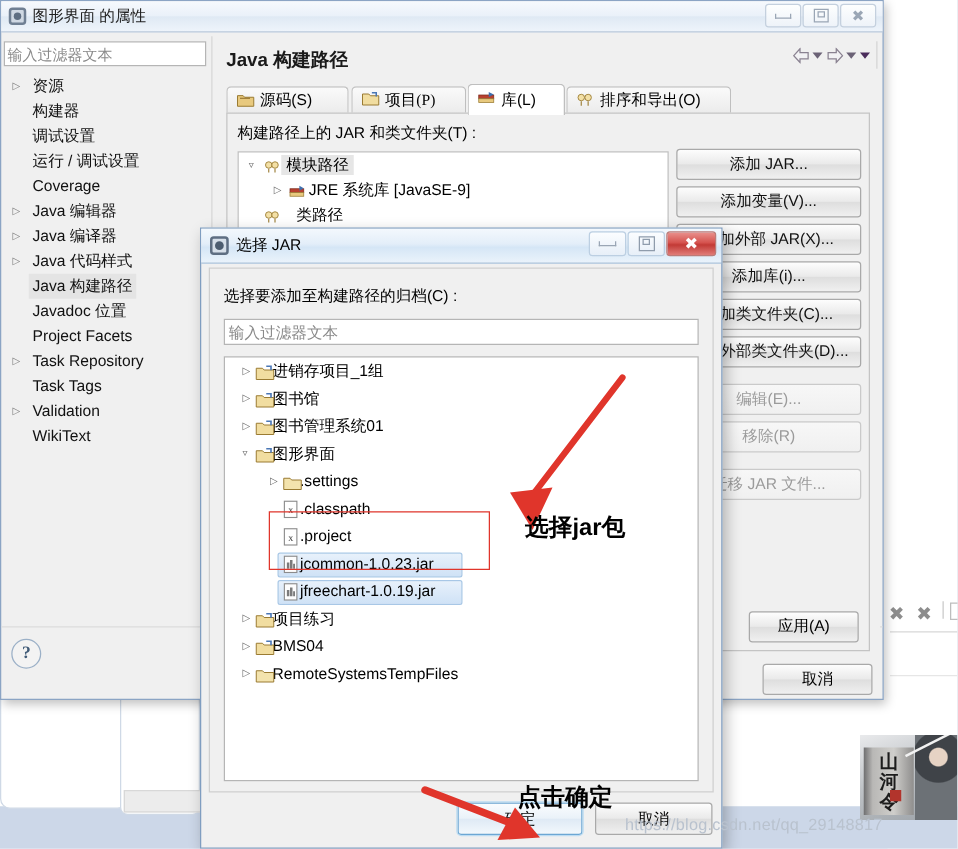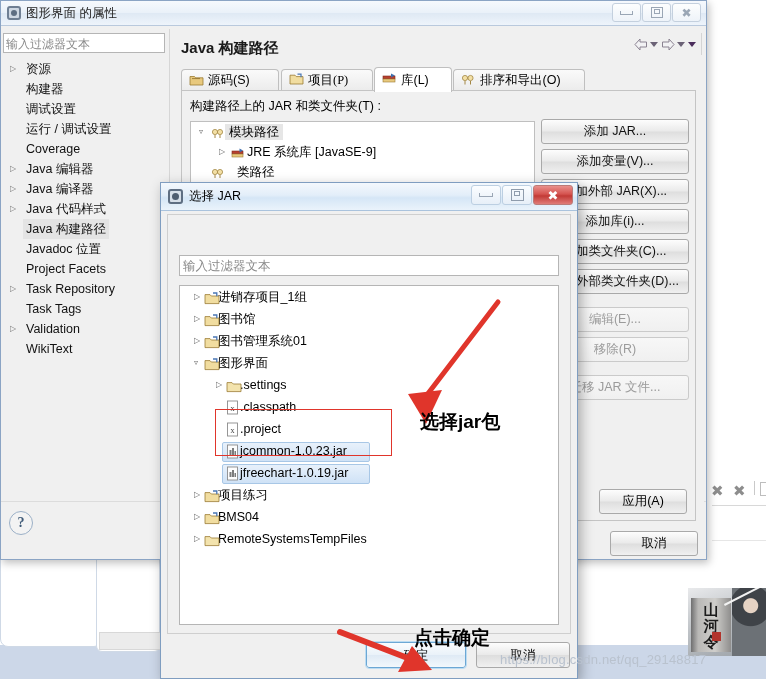--- a/index.html
+++ b/index.html
@@ -453,20 +453,21 @@
       <span class="wb">
           <span class="max">
             <i></i>
           </span>
         </span>
       <span class="wb cls">✖</span>
     </span>
   </div>
 
   <div class="body">
+    <div class="prompt">选择要添加至构建路径的归档(C) :</div>
     <div class="dfilter">输入过滤器文本</div>
 
     <div class="dtree">
 
       <div class="jr" style="padding-left:38px;">
         <span class="tw" style="left:14px;">▷</span>
         <span style="position:absolute;left:24px;top:4px;">
           <svg width="16" height="14" viewBox="0 0 16 14">
               <path d="M1 3.6 h5 l1.3 1.4 H15 V12.6 H1 Z" fill="#f1dda0" stroke="#9a7b32" stroke-width=".8"></path>
               <path d="M9 2 l3.8 0 0 3.2" stroke="#4a77b5" stroke-width="1.3" fill="none"></path>

